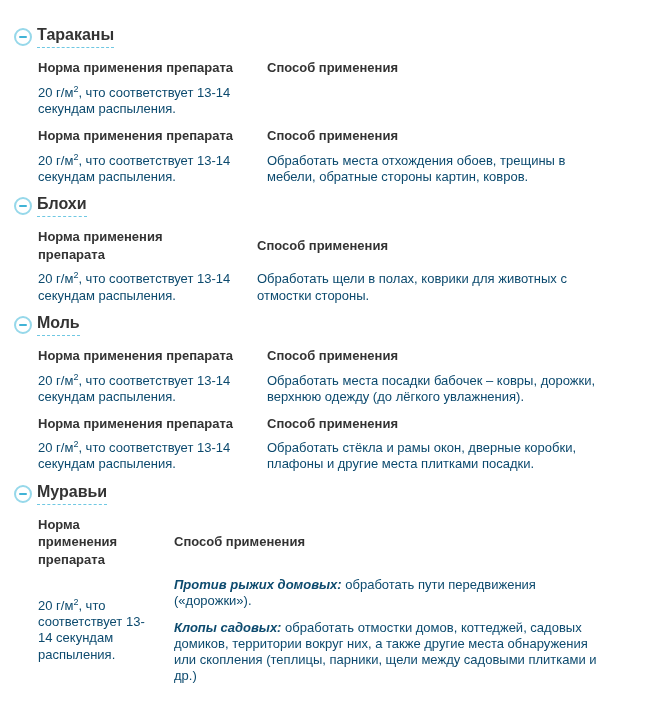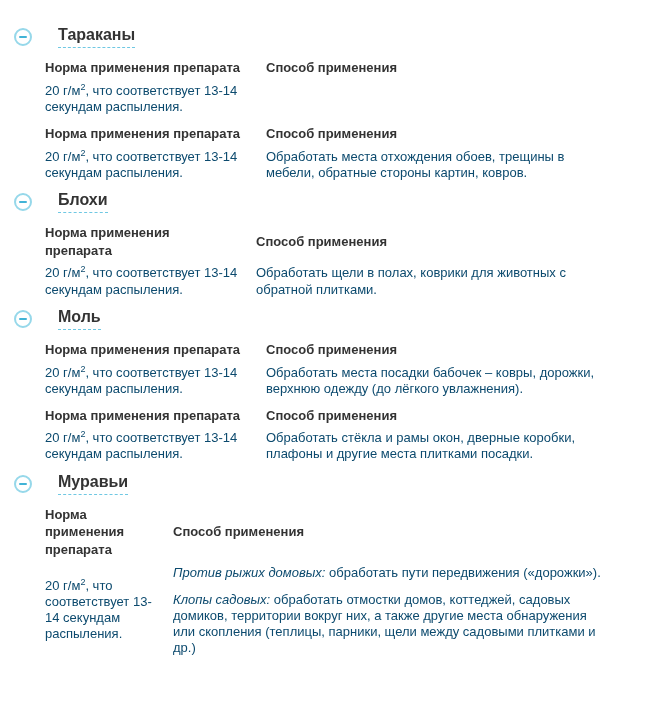--- a/index.html
+++ b/index.html
@@ -5,58 +5,59 @@
   * { margin: 0; padding: 0; box-sizing: border-box; }
   html, body { background: #ffffff; }
   body {
     width: 655px;
     font-family: "Liberation Sans", "DejaVu Sans", sans-serif;
     color: #54565a;
   }
   .page { width: 655px; min-height: 709px; padding: 26px 10px 20px 14px; background: #fff; }
 
   .sec { margin-bottom: 3px; }
-  .sec-head { display: flex; align-items: center; gap: 26px; margin-bottom: 11px; }
+  .sec-head { display: flex; align-items: center; gap: 5px; margin-bottom: 11px; }
   .toggle {
     flex: 0 0 auto; width: 18px; height: 18px;
     border: 2px solid #96d8ea; border-radius: 50%;
     position: relative; cursor: pointer; display: inline-block;
   }
   .toggle .bar {
     position: absolute; left: 3px; right: 3px; top: 50%; margin-top: -1px;
     height: 2px; background: #41b3d6; border-radius: 1px;
   }
   .sec-title {
     font-size: 16px; font-weight: 700; color: #333;
     line-height: 1.15; padding-bottom: 3px;
     border-bottom: 1px dashed #6fc8e3;
     cursor: pointer;
   }
 
   .tbl {
     display: grid; row-gap: 6px;
-    margin-left: 31px; margin-bottom: 10px;
+    margin-left: 24px; margin-bottom: 10px;
     font-size: 13px;
+    gap: 8px;
   }
   .cols-std    { grid-template-columns: 221px 352px; }
   .cols-fleas  { grid-template-columns: 211px 362px; }
   .cols-ants   { grid-template-columns: 128px 452px; }
 
   .th {
     font-weight: 700; color: #333;
     align-self: center; line-height: 1.35; padding-right: 18px;
   }
   .td {
     color: #0c4a6e; align-self: center;
     line-height: 1.24; padding-right: 18px;
   }
   .td sup { font-size: 9px; line-height: 0; }
   .mp { margin: 0 0 11px 0; }
   .mp:last-child { margin-bottom: 0; }
-  .mp em { font-style: italic; }
+  .mp em { font-style: italic; font-weight: bold; }
 </style>
 </head>
 <body>
 
 <div class="page">
 
   <section class="sec">
     <div class="sec-head">
       <span class="toggle">
           <span class="bar"></span>
@@ -86,21 +87,21 @@
       <span class="toggle">
           <span class="bar"></span>
         </span>
       <span class="sec-title">Блохи</span>
     </div>
     <div class="tbl cols-fleas">
       <div class="th">Норма применения препарата</div>
       <div class="th">Способ применения</div>
       <div class="td"><span>20 г/м</span><sup>2</sup><span>, что соответствует 13-14 секундам распыления.</span></div>
       <div class="td">
-        <p class="mp"><span>Обработать щели в полах, коврики для животных с обратной плитками.</span></p>
+        <p class="mp"><span>Обработать щели в полах, коврики для животных с отмостки стороны.</span></p>
       </div>
     </div>
   </section>
 
   <section class="sec">
     <div class="sec-head">
       <span class="toggle">
           <span class="bar"></span>
         </span>
       <span class="sec-title">Моль</span>

